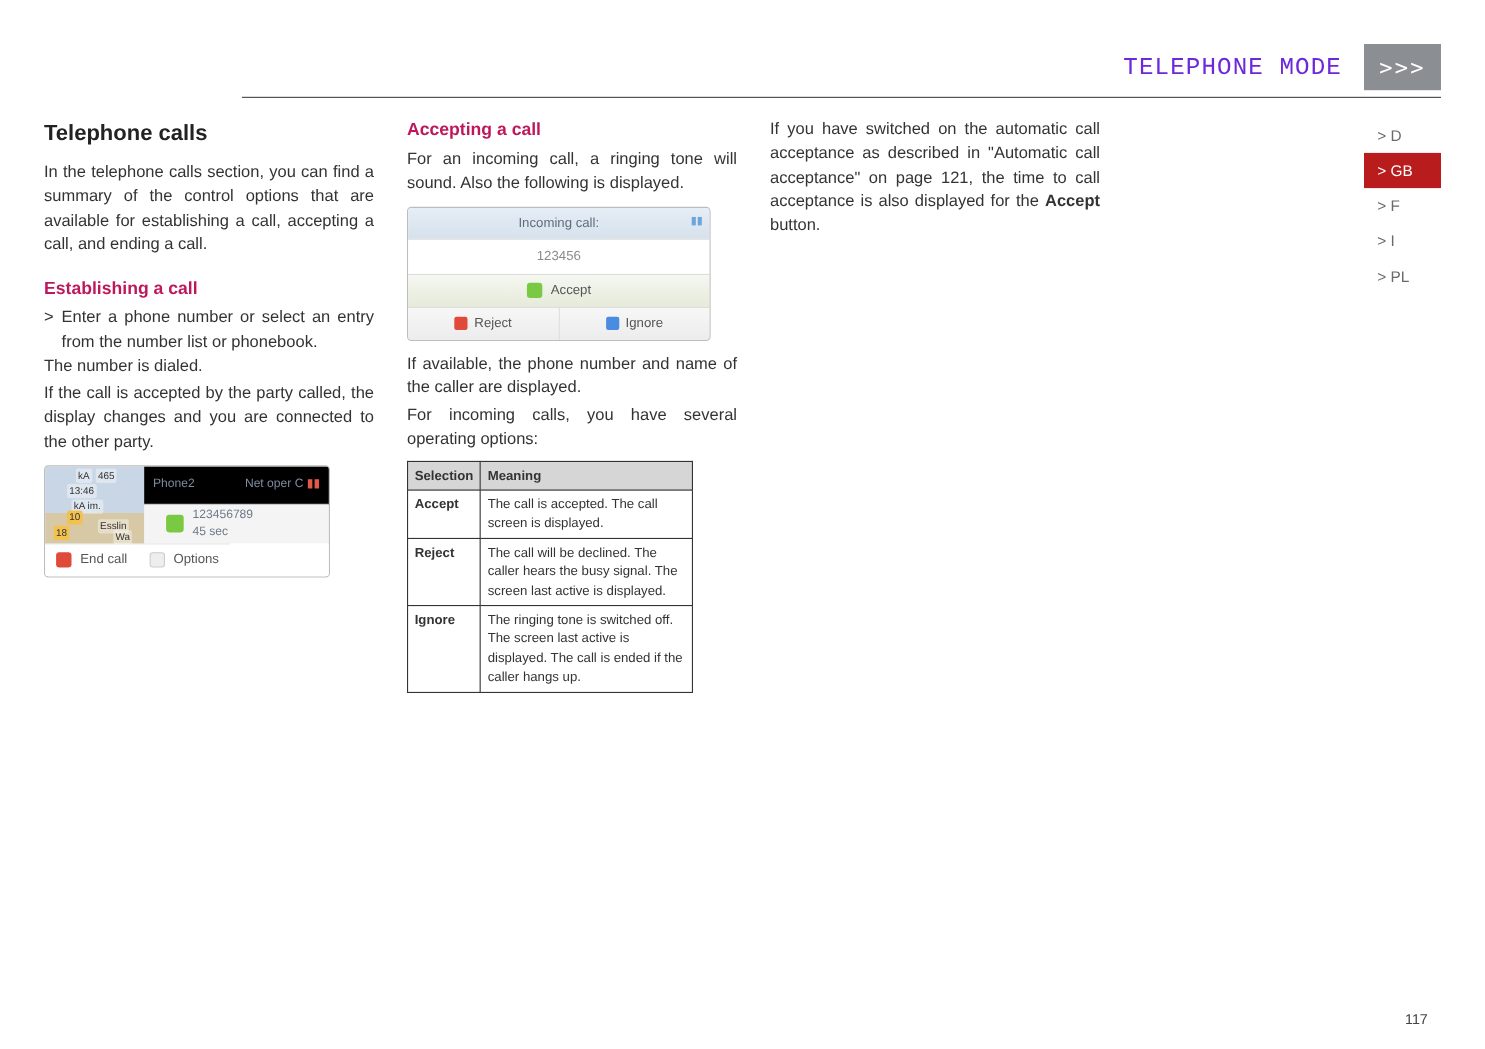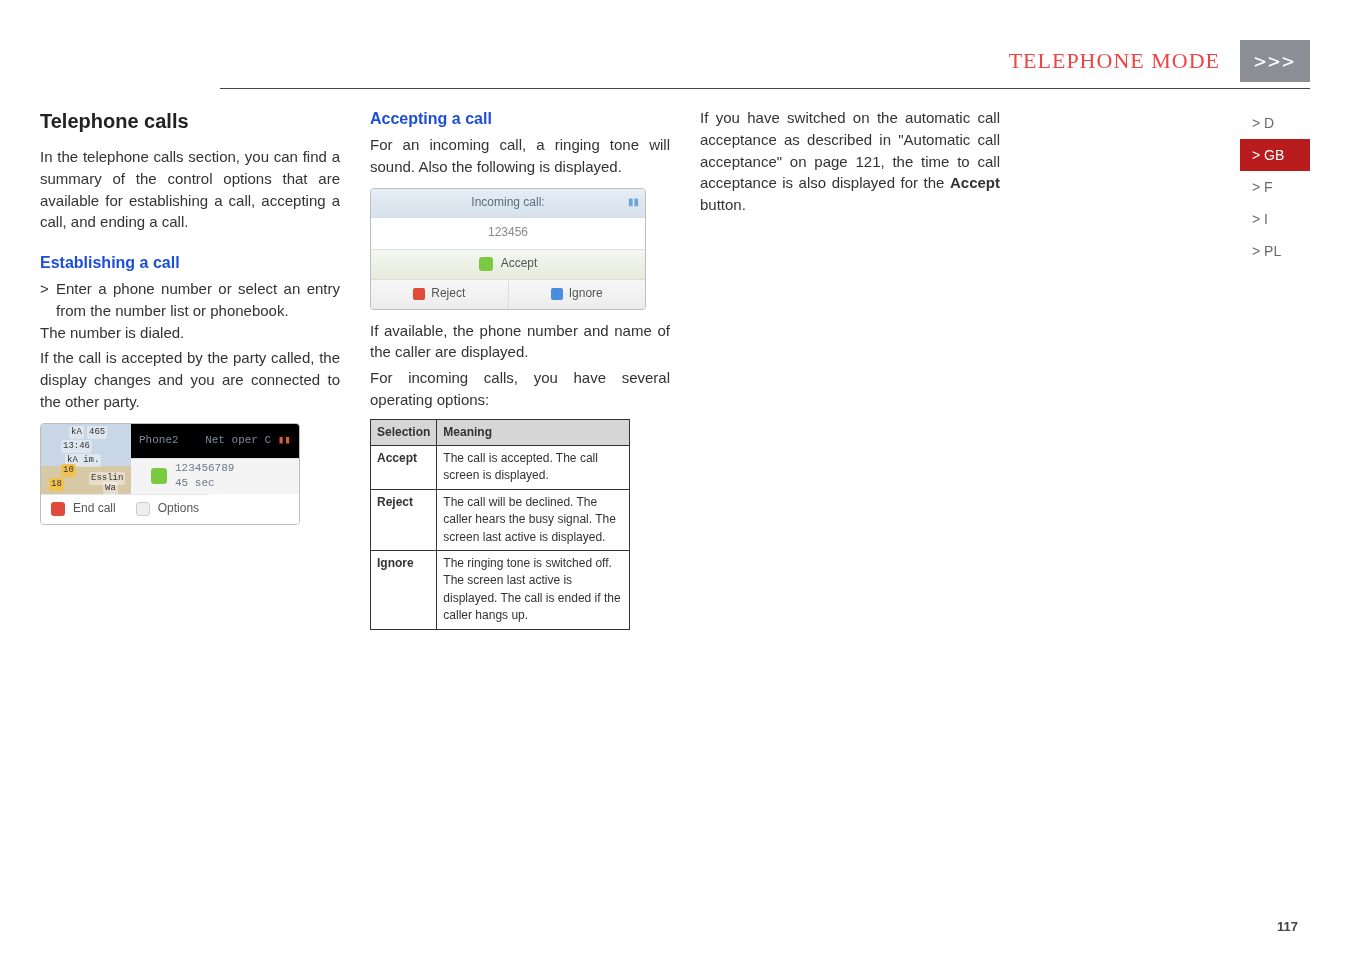--- a/index.html
+++ b/index.html
@@ -1,37 +1,37 @@
 <!DOCTYPE html>
 <html><head>
 <meta charset="utf-8">
 <style>
   * { margin: 0; padding: 0; box-sizing: border-box; }
   body { font-family: Arial, Helvetica, sans-serif; background: #fff; color: #333; width: 1350px; height: 954px; position: relative; }
 
   .page { display: flex; flex-direction: column; height: 100%; padding: 40px 40px 20px 40px; }
 
   .topbar { display: flex; height: 42px; margin-left: 180px; }
-  .topbar-title { flex: 1; display: flex; align-items: center; justify-content: flex-end; padding-right: 20px; font-family: Liberation Serif, serif; font-size: 22px; letter-spacing: 1px; color: #ef4444; }
+  .topbar-title { flex: 1; display: flex; align-items: center; justify-content: flex-end; padding-right: 20px; font-family: Liberation Mono, monospace; font-size: 22px; letter-spacing: 1px; color: #6d28d9; }
   .topbar-chev { width: 70px; background: #8b8e92; color: #fff; display: flex; align-items: center; justify-content: center; font-family: monospace; font-size: 20px; letter-spacing: 2px; }
 
   .hr { height: 1px; background: #444; margin: 6px 0 18px 180px; }
 
   .content { display: flex; flex: 1; }
   .columns { display: flex; gap: 30px; flex: 1; margin-left: 0; }
   .col { width: 300px; font-size: 15px; line-height: 1.45; color: #333; }
   .col h2 { font-size: 20px; font-weight: bold; margin-bottom: 10px; color: #222; }
-  .col h3 { font-size: 16px; font-weight: bold; margin: 18px 0 4px 0; color: #1d4ed8; }
+  .col h3 { font-size: 16px; font-weight: bold; margin: 18px 0 4px 0; color: #be185d; }
   .col p { text-align: justify; margin-bottom: 4px; }
   .bullet-line { display: flex; }
   .bullet-line .gt { width: 16px; flex-shrink: 0; }
   .bullet-line .txt { flex: 1; text-align: justify; }
 
   .shot { border: 1px solid #bdbdbd; border-radius: 4px; overflow: hidden; margin: 10px 0; font-size: 13px; background: #f4f4f4; }
-  .shot .row { display: flex; align-items: flex-end; font-family: Liberation Mono, monospace; }
+  .shot .row { display: flex; align-items: flex-end; }
 
   .shot1 { width: 260px; }
   .shot1-top { height: 70px; position: relative; }
   .shot1-map { width: 90px; height: 100%; background: linear-gradient(#c8d6e6 0%, #c8d6e6 60%, #d7c9a6 60%, #d7c9a6 100%); position: relative; }
   .shot1-map .hud { position: absolute; font-size: 9px; color: #333; background: rgba(255,255,255,0.4); padding: 0 2px; border-radius: 2px; }
   .shot1-hdr { flex: 1; height: 26px; background: #000000; border-bottom: 1px solid #ddd; padding: 0 8px; display: flex; align-items: center; justify-content: space-between; color: #7d8aa0; font-size: 11px; }
   .shot1-body { flex: 1; height: 44px; display: flex; align-items: center; gap: 8px; padding: 0 20px; color: #6d7a88; font-size: 11px; }
   .shot1-icn { width: 16px; height: 16px; background: #7ac943; border-radius: 3px; }
   .shot1-btns { display: flex; flex-direction: row; background: #fff; }
   .shot1-btn { height: 30px; display: flex; align-items: center; gap: 8px; padding: 0 10px; border-top: 1px solid #e5e5e5; color: #555; font-size: 12px; }
@@ -53,21 +53,21 @@
   .sq-blue { background: #4a8de0; }
 
   table.sel { border-collapse: collapse; width: 260px; margin-top: 8px; font-size: 12px; }
   table.sel th, table.sel td { border: 1px solid #333; padding: 4px 6px; vertical-align: top; text-align: left; }
   table.sel th { background: #d6d6d6; font-weight: bold; }
 
   .sidetabs { width: 70px; display: flex; flex-direction: column; margin-left: 20px; }
   .tab { height: 32px; display: flex; align-items: center; padding-left: 12px; font-size: 14px; color: #6a6a6a; }
   .tab.active { background: #b91c1c; color: #fff; }
 
-  .footer { text-align: right; font-size: 13px; font-weight: bold; color: #444; padding-right: 12px; margin-top: 38px; }
+  .footer { text-align: right; font-size: 13px; font-weight: normal; color: #444; padding-right: 12px; margin-top: 38px; }
 </style>
 </head>
 <body>
 
 <div class="page">
 
   <div class="topbar">
     <div class="topbar-title">TELEPHONE MODE</div>
     <div class="topbar-chev">&gt;&gt;&gt;</div>
   </div>

